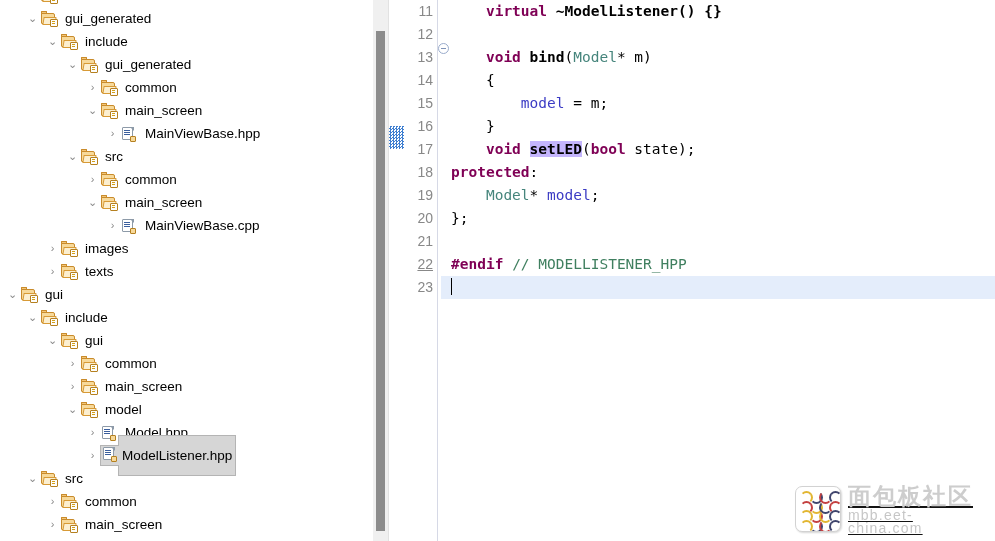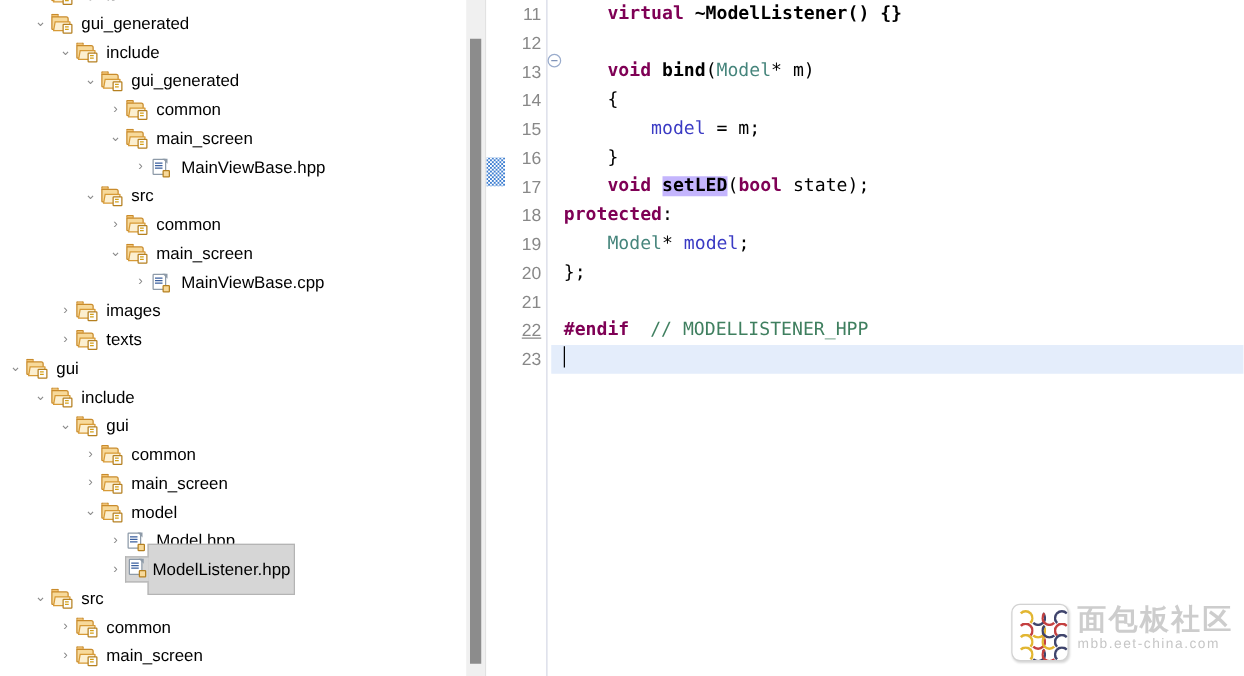--- a/index.html
+++ b/index.html
@@ -266,43 +266,44 @@
     color: #000000;
     padding-left: 10px;
   }
   .cline.current {
     background: #e4edfb;
   }
   .kw      { color: #7f0055; font-weight: bold; }
   .type    { color: #46857c; }
   .fld     { color: #3b3bc4; }
   .fn      { color: #000000; font-weight: bold; }
-  .cmt     { color: #3f7f5f; margin-left: 8px; }
+  .cmt     { color: #3f7f5f; }
   .hl      { background: #c4b5fd; }
   .plain   { color: #000000; }
   #caret {
     display: inline-block;
     width: 1px;
     height: 17px;
     background: #000000;
     vertical-align: -3px;
     margin-left: 0px;
   }
 
   
   #watermark {
     position: absolute;
-    right: 6px;
+    right: 20px;
     bottom: 6px;
     width: 180px;
     height: 52px;
     display: flex;
-    align-items: flex-start;
+    align-items: center;
     opacity: 0.92;
     pointer-events: none;
+    text-decoration: underline;
   }
   #wm-logo {
     width: 44px; height: 44px;
     background: #ffffff;
     border: 1px solid #cfcfcf;
     border-radius: 7px;
     box-shadow: 1px 1px 2px rgba(0,0,0,0.18);
     position: relative;
     flex: 0 0 44px;
     overflow: hidden;
@@ -323,21 +324,21 @@
     font-family: "DejaVu Sans", sans-serif;
     font-size: 23px;
     font-weight: bold;
     color: #c9c9c9;
     letter-spacing: 2px;
     line-height: 26px;
     text-shadow: 1px 1px 0 #ffffff;
   }
   #wm-en {
     font-family: "Liberation Sans", sans-serif;
-    font-size: 11px;
+    font-size: 14px;
     color: #c2c2c2;
     letter-spacing: 1.2px;
     line-height: 13px;
     text-shadow: 1px 1px 0 #ffffff;
   }
 </style>
 </head>
 <body>
 
 <div id="app">

